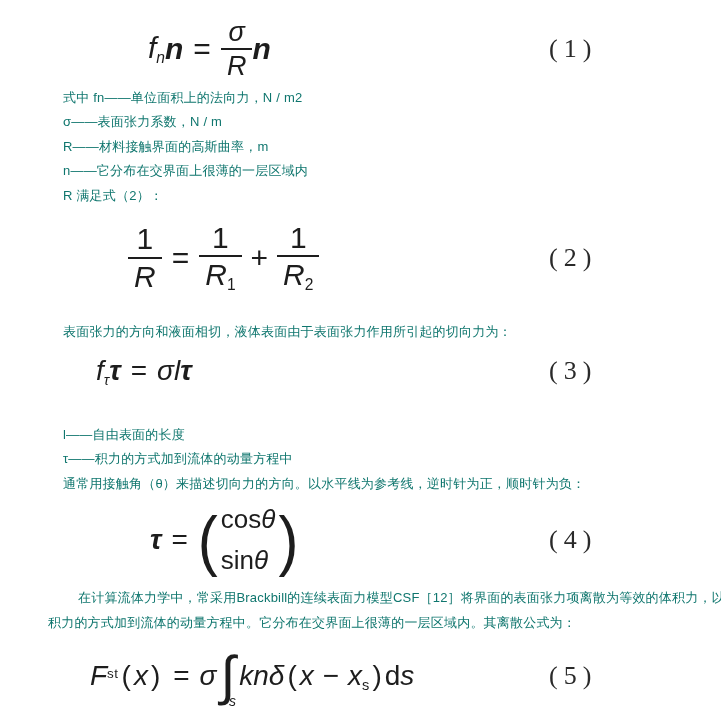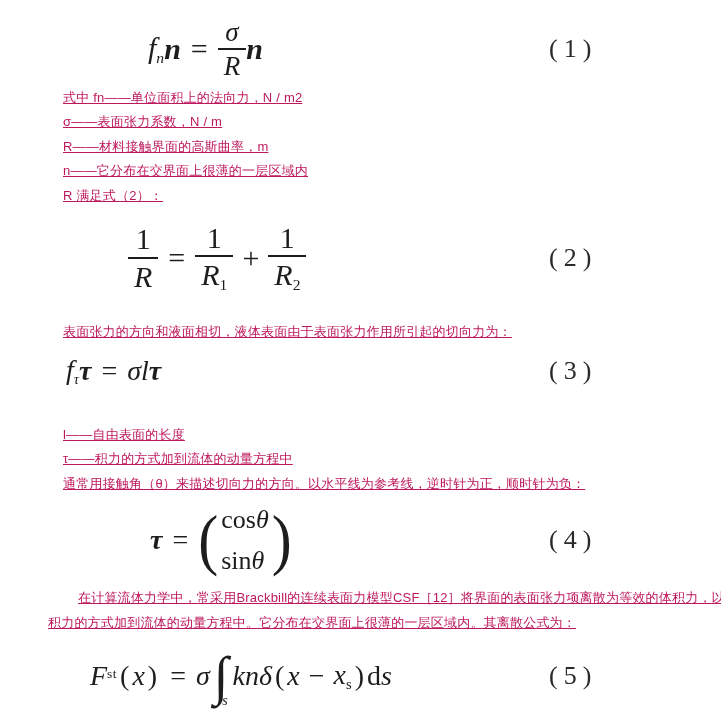--- a/index.html
+++ b/index.html
@@ -3,26 +3,26 @@
 <meta charset="utf-8">
 <style>
   html,body { margin:0; padding:0; background:#fff; }
   .page {
     position:relative; width:721px; height:714px; background:#ffffff;
     overflow:hidden; font-family:"Liberation Sans","DejaVu Sans",sans-serif;
   }
   
   .tline {
     position:absolute; left:63px; font-size:13px; line-height:15px;
-    color:#be185d; white-space:nowrap; letter-spacing:0.2px;text-decoration:underline;
+    color:#0f766e; white-space:nowrap; letter-spacing:0.2px;
   }
   
   .eqrow { position:absolute; left:0; width:721px; display:flex; align-items:center; }
   .math {
-    font-family:Liberation Serif, serif; color:#1d1d1d;
+    font-family:Liberation Sans, sans-serif; color:#1d1d1d;
     display:flex; align-items:center; white-space:nowrap;justify-content:center;
   }
   .it { font-style:italic; }
   .rm { font-style:normal; }
   .bi { font-style:italic; font-weight:bold; }
   .tok { display:inline-block; }
   .ssub { font-size:0.52em; vertical-align:-0.32em; }
   .ssup { font-size:0.48em; vertical-align:0.55em; letter-spacing:0.5px; }
   .rel { margin:0 10px; }
   .plus { margin:0 9px; }
@@ -84,21 +84,21 @@
         <span class="fnum rm">1</span>
         <span class="fden"><span class="it">R</span><span class="ssub rm">2</span></span>
       </span>
     </div>
     <div class="eqnum">(2)</div>
   </div>
 
   <div class="tline" style="top:324px">表面张力的方向和液面相切，液体表面由于表面张力作用所引起的切向力为：</div>
 
   <div class="eqrow" style="top:351px;height:40px">
-    <div class="math" style="margin-left:66px;font-size:28px">
+    <div class="math" style="margin-left:96px;font-size:28px">
       <span class="tok"><span class="it">f</span><span class="ssub it">τ</span></span>
       <span class="bi">τ</span>
       <span class="rel">=</span>
       <span class="it">σ</span>
       <span class="it">l</span>
       <span class="bi">τ</span>
     </div>
     <div class="eqnum">(3)</div>
   </div>
 

